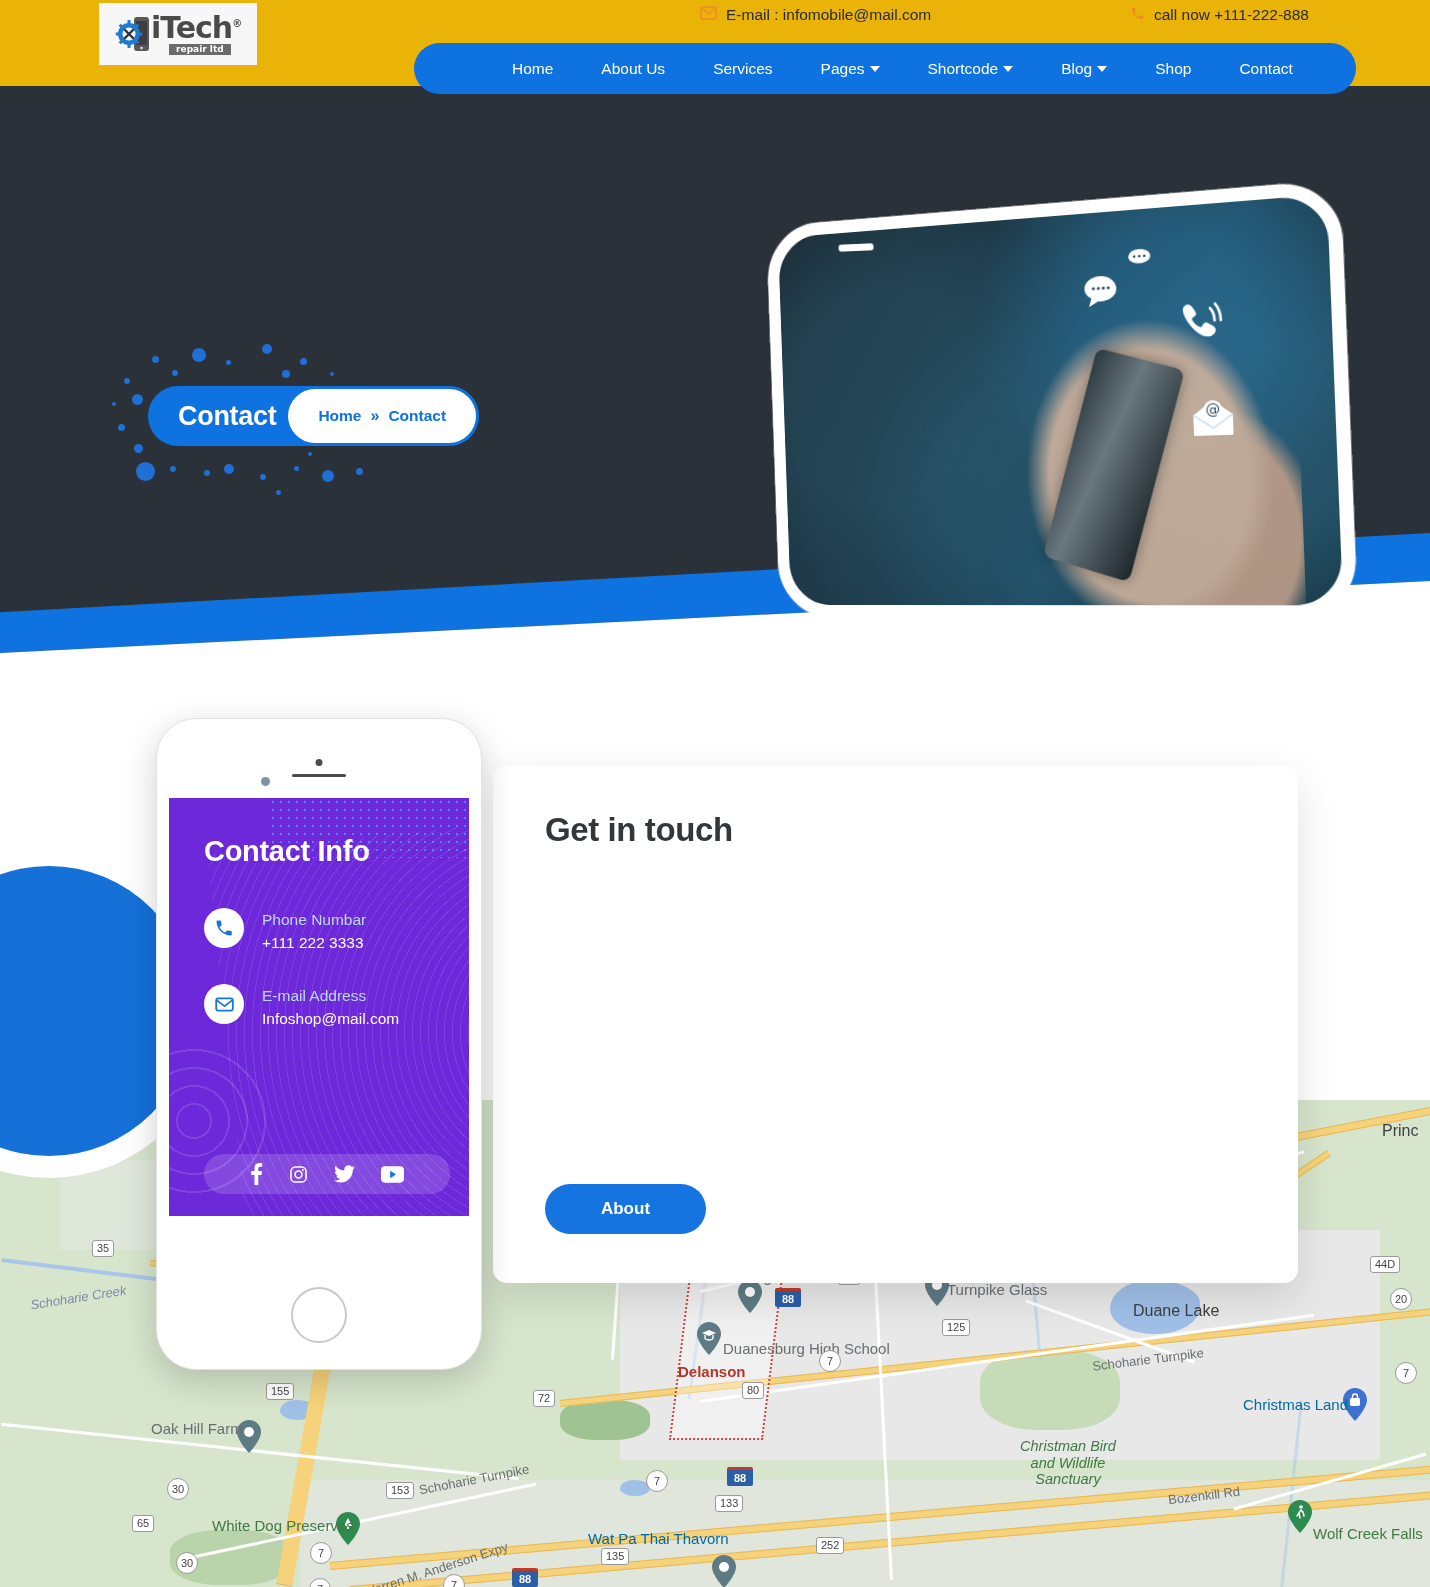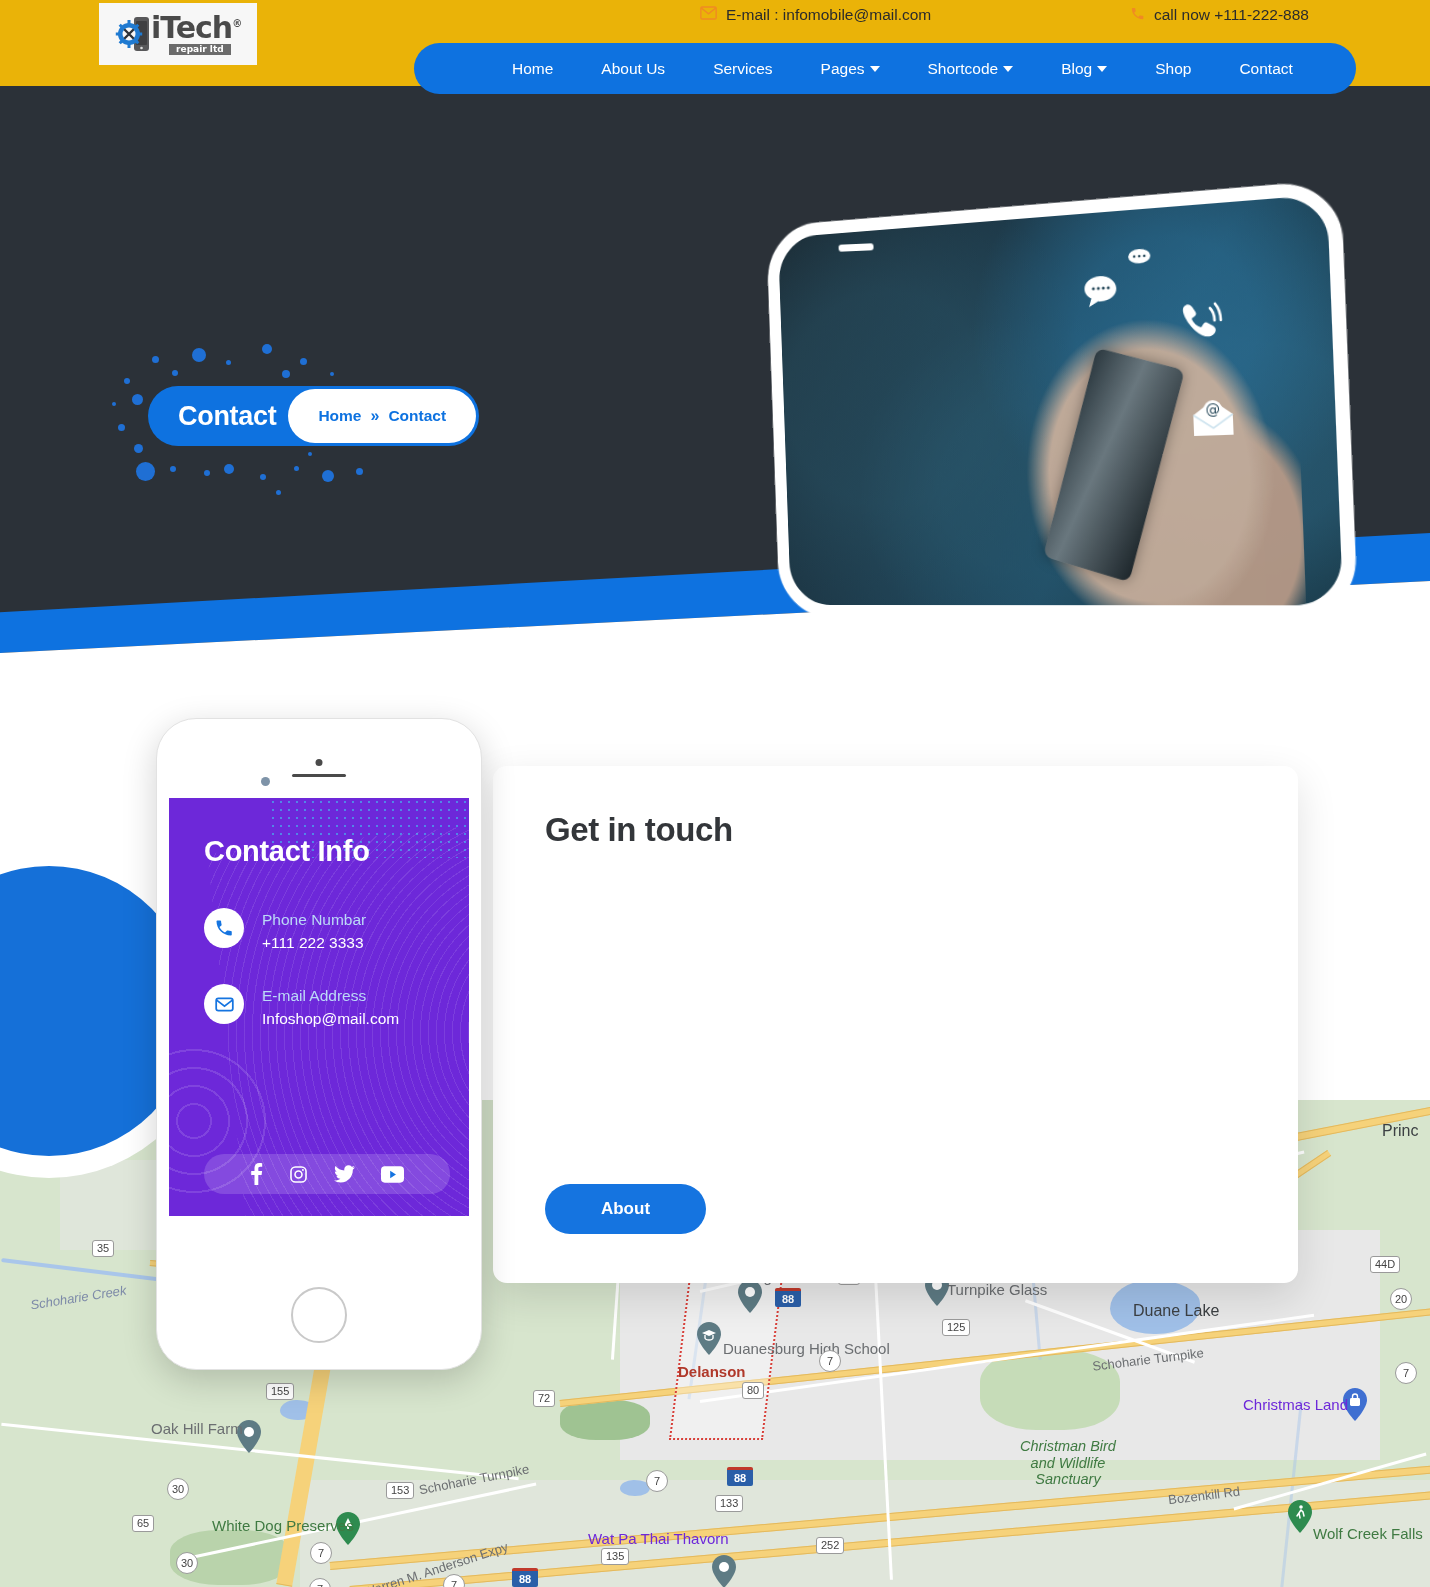--- a/index.html
+++ b/index.html
@@ -157,21 +157,21 @@
   .shield.round { border-radius: 50%; width: 22px; height: 22px; text-align:center; line-height: 20px; padding: 0; }
   .shield.inter {
     background: #2a5fa8; color: #fff; border: none; border-radius: 2px;
     border-top: 3px solid #c0392b; width: 26px; text-align: center; padding: 0;
     font-weight: 700; height: 19px; line-height: 17px; font-size: 11px;
   }
   .mlabel { position: absolute; font-size: 15px; color: #5d6063; white-space: nowrap; }
   .mlabel.grey { color: #6b6e71; }
   .mlabel.green { color: #3f7a42; font-style: italic; }
   .mlabel.green-n { color: #3f7a42; }
-  .mlabel.blue { color: #6d28d9; }
+  .mlabel.blue { color: #0369a1; }
   .mlabel.red { color: #b0392b; font-weight: 700; }
   .mlabel.dark { color: #3c4043; }
   .mlabel.rot { transform: rotate(-9deg); color:#7d8aa8; font-style: italic; font-size: 13px;}
   .mlabel.rot2 { transform: rotate(-11deg); color:#6b6e71; font-size: 13px;}
   .mlabel.rot3 { transform: rotate(-18deg); color:#6b6e71; font-size: 13px;}
   .mlabel.rot4 { transform: rotate(-7deg); color:#6b6e71; font-size: 13px;}
   .pin {
     position: absolute; width: 24px; height: 33px;
   }
   .pin svg { display:block; }

